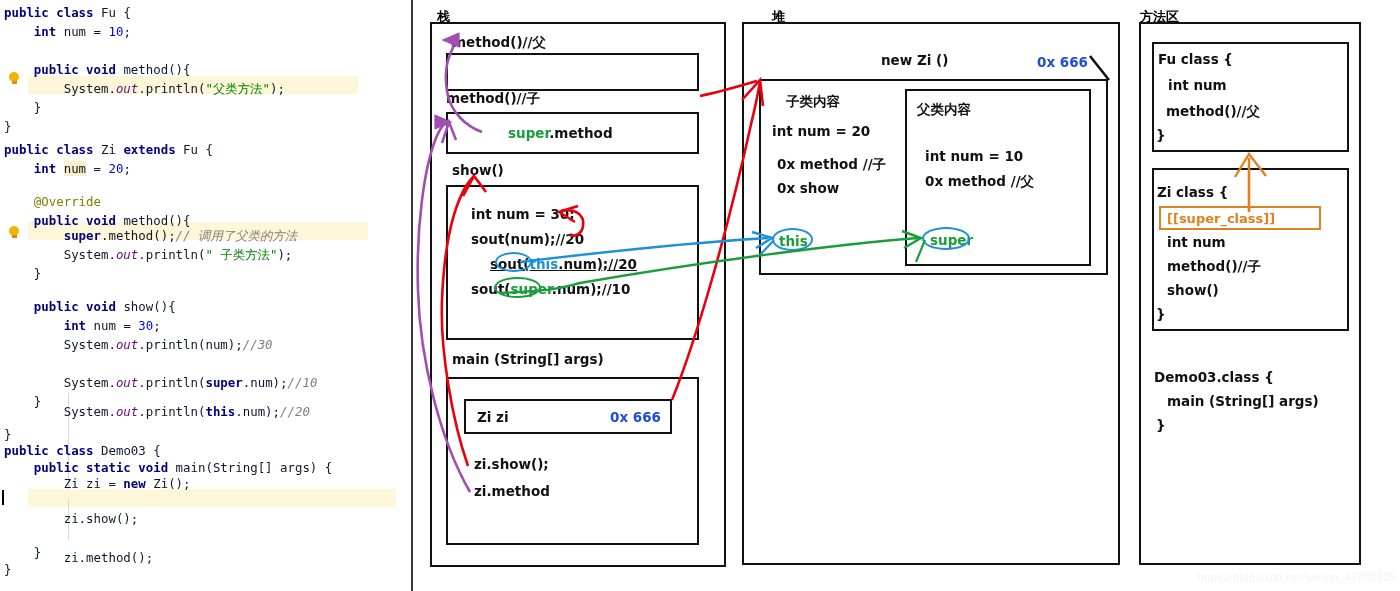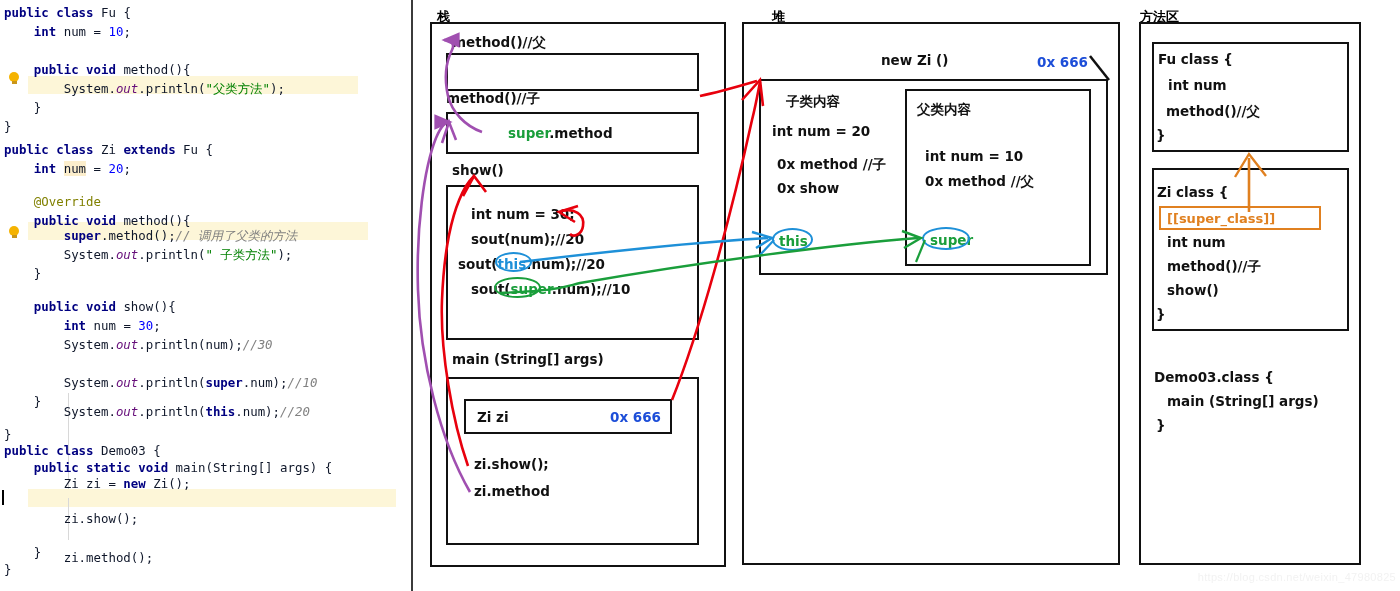--- a/index.html
+++ b/index.html
@@ -150,21 +150,21 @@
   <div class="box-thin" style="left:446px;top:53px;width:253px;height:38px;"></div>
 
   <div class="dlabel" style="left:446px;top:90px;">method()//子</div>
   <div class="box-thin" style="left:446px;top:112px;width:253px;height:42px;"></div>
   <div class="dlabel" style="left:483px;top:125px;margin-left:25px;"><span class="grn">super</span><span>.method</span></div>
 
   <div class="dlabel" style="left:452px;top:162px;">show()</div>
   <div class="box-thin" style="left:446px;top:185px;width:253px;height:155px;"></div>
   <div class="dlabel" style="left:471px;top:206px;">int num = 30;</div>
   <div class="dlabel" style="left:471px;top:231px;">sout(num);//20</div>
-  <div class="dlabel" style="left:458px;top:256px;"><span>sout(</span><span class="blu">this</span><span>.num);//20</span></div>
+  <div class="dlabel" style="left:490px;top:256px;text-decoration:underline;"><span>sout(</span><span class="blu">this</span><span>.num);//20</span></div>
   <div class="circ-blue" style="left:495px;top:252px;width:37px;height:20px;"></div>
   <div class="dlabel" style="left:471px;top:281px;"><span>sout(</span><span class="grn">super</span><span>.num);//10</span></div>
   <div class="circ-green" style="left:494px;top:277px;width:47px;height:21px;"></div>
 
   <div class="dlabel" style="left:452px;top:351px;">main (String[] args)</div>
   <div class="box-thin" style="left:446px;top:377px;width:253px;height:168px;"></div>
   <div class="box-thin" style="left:464px;top:399px;width:208px;height:35px;"></div>
   <div class="dlabel" style="left:477px;top:409px;">Zi zi</div>
   <div class="dlabel addr" style="left:610px;top:409px;">0x 666</div>
   <div class="dlabel" style="left:474px;top:456px;">zi.show();</div>

